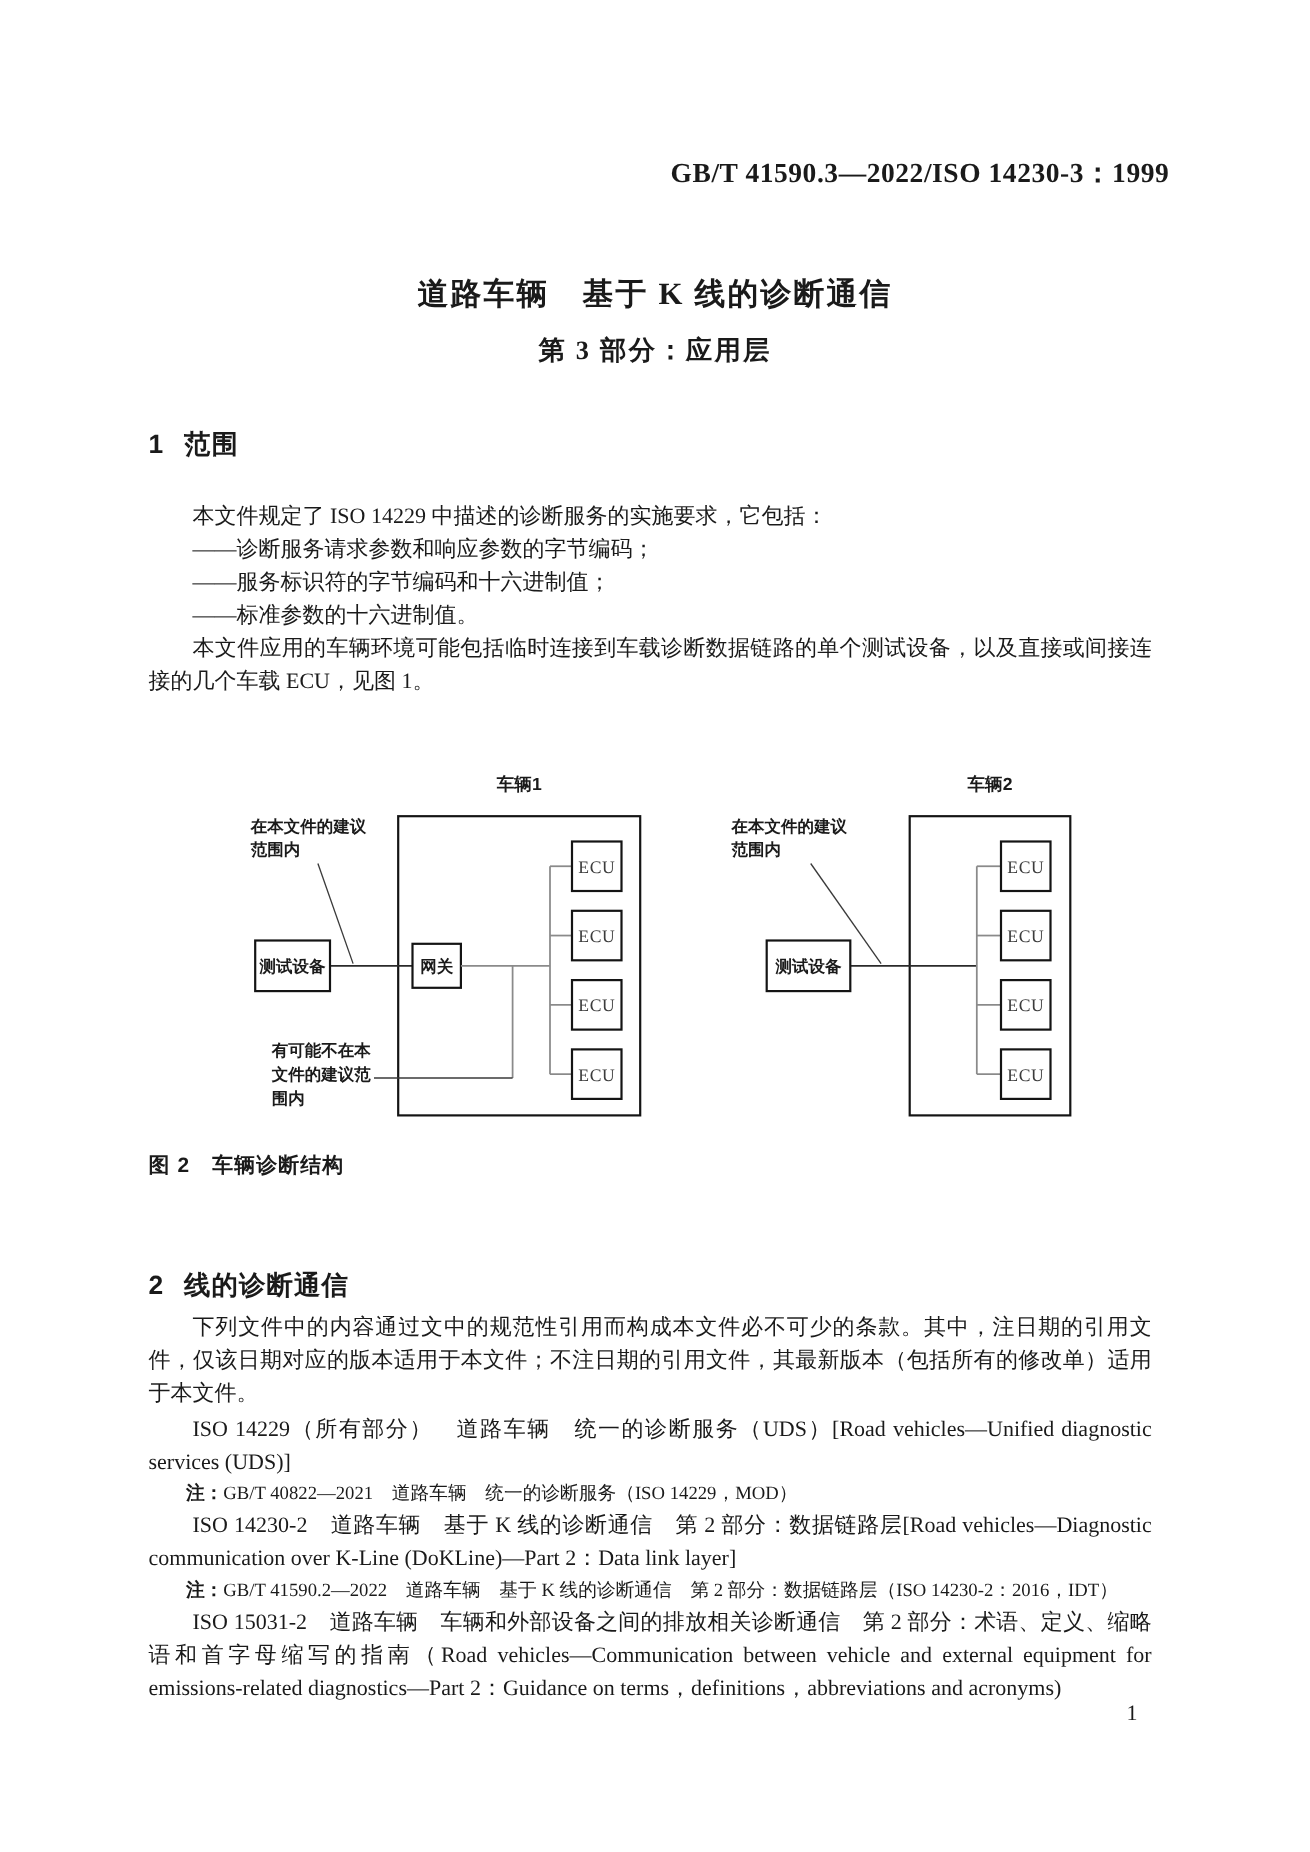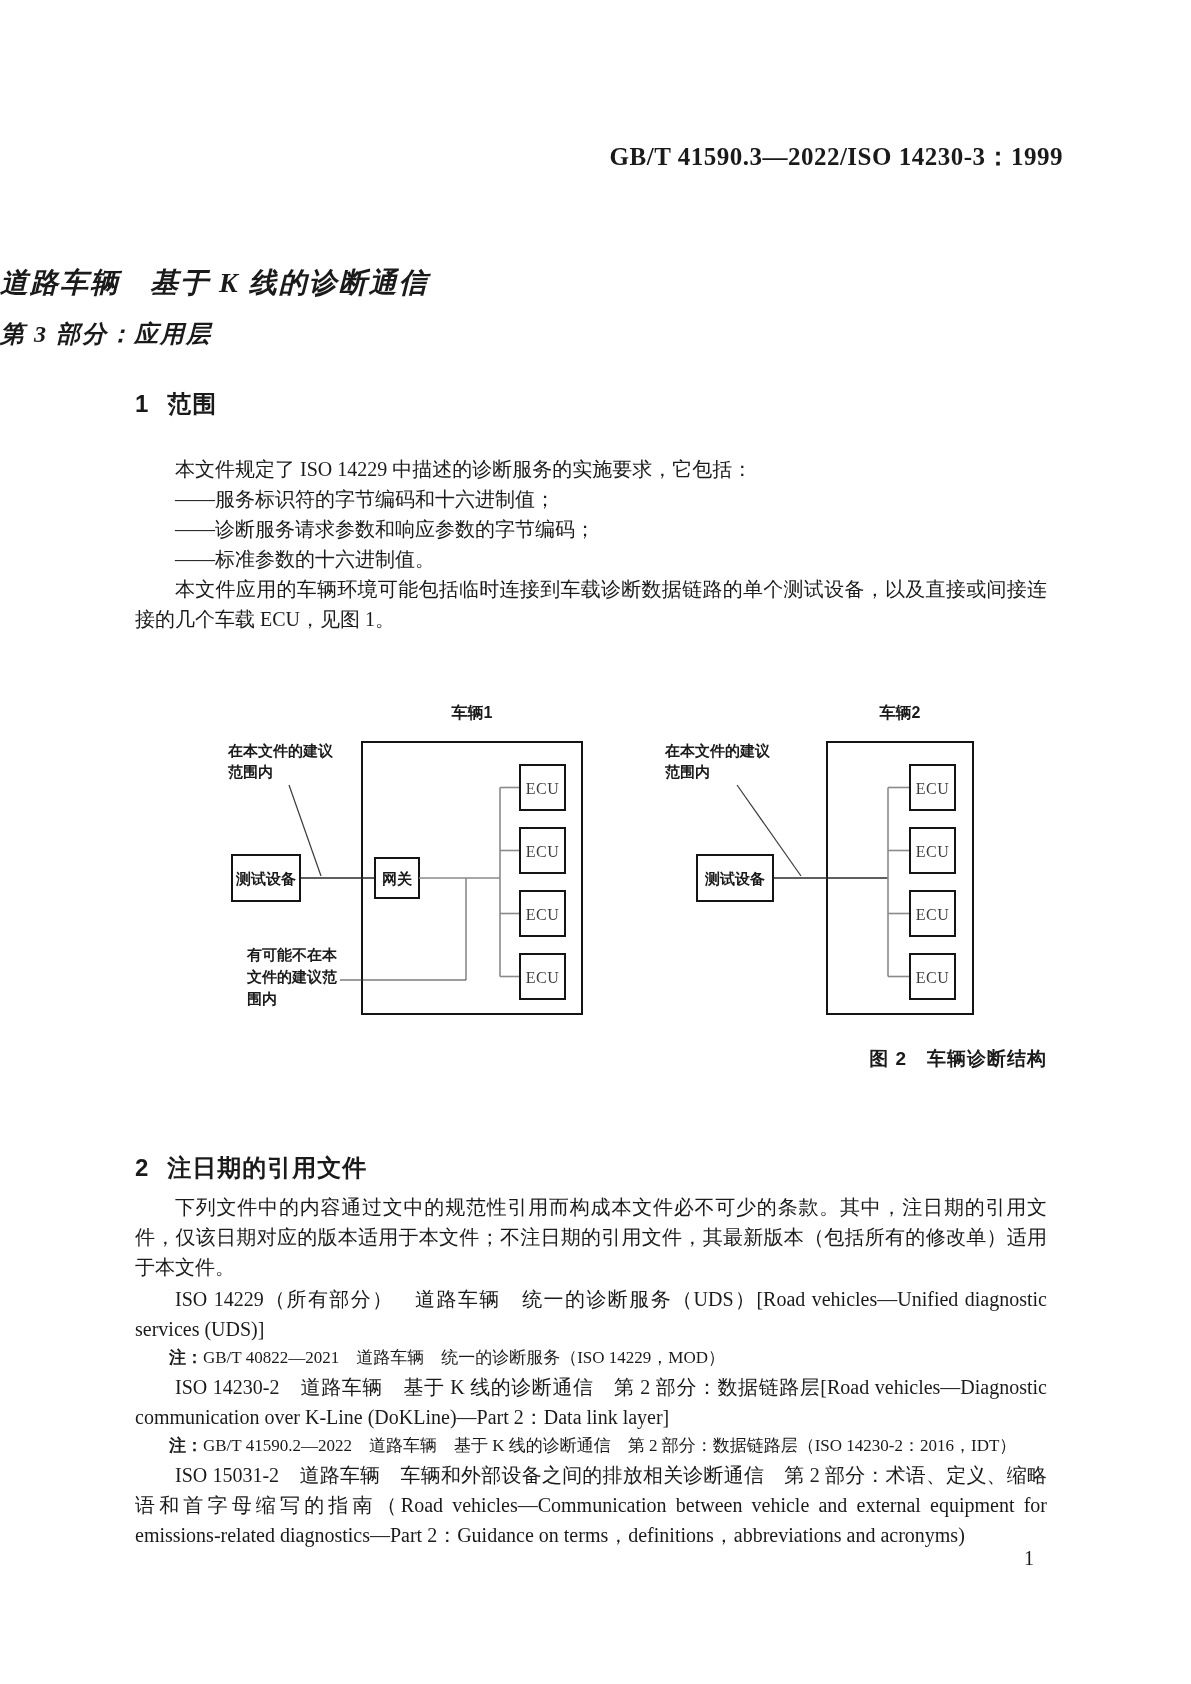--- a/index.html
+++ b/index.html
@@ -7,34 +7,34 @@
     width:1191px;height:1684px;background:#ffffff;position:relative;
     font-family:"Liberation Serif","DejaVu Serif",serif;color:#1a1a1a;
     -webkit-font-smoothing:antialiased;
   }
   .sans{font-family:"Liberation Sans","DejaVu Sans",sans-serif;}
 
   .doc-number{
     position:absolute;top:140px;right:128px;
     font-weight:bold;font-size:25px;letter-spacing:.5px;white-space:nowrap;
   }
-  .title-block{position:absolute;top:264px;left:0;width:100%;font-style:italic;}
+  .title-block{position:absolute;top:248px;left:0;width:100%;text-align:center;}
   .title-line1{font-weight:bold;font-size:28px;letter-spacing:2px;}
   .title-line2{font-weight:bold;font-size:24px;letter-spacing:2px;margin-top:16px;}
 
   .h-sec{position:absolute;left:135px;font-weight:bold;font-size:24px;letter-spacing:1px;}
   .h-sec .sec-no{margin-right:18px;}
 
   .body-block{position:absolute;left:135px;width:912px;font-size:20px;line-height:30px;text-align:justify;}
   .body-block p{margin:0;}
   .ind{text-indent:2em;}
 
   .fig-svg{position:absolute;left:0;top:690px;}
   .fig-caption{
-    position:absolute;top:1046px;left:135px;width:912px;text-align:right;
+    position:absolute;top:1046px;left:135px;width:912px;text-align:left;
     font-weight:bold;font-size:19px;letter-spacing:1px;
   }
   svg text{fill:#1a1a1a;}
   .svg-label{font-family:"Liberation Sans","DejaVu Sans",sans-serif;font-weight:bold;font-size:15px;}
   .svg-vlabel{font-family:"Liberation Sans","DejaVu Sans",sans-serif;font-weight:bold;font-size:16px;}
   .svg-ecu{font-family:"Liberation Serif","DejaVu Serif",serif;font-size:16px;fill:#3c3c3c;letter-spacing:.5px;}
   .box{fill:#ffffff;stroke:#141414;stroke-width:2;}
   .wire-dark{stroke:#2a2a2a;stroke-width:1.6;}
   .wire-gray{stroke:#8a8a8a;stroke-width:1.6;}
   .wire-thin{stroke:#3a3a3a;stroke-width:1.2;}
@@ -54,22 +54,22 @@
   <div class="title-line1">道路车辆　基于 K 线的诊断通信</div>
   <div class="title-line2">第 3 部分：应用层</div>
 </div>
 
 <div class="h-sec sans" style="top:388px;">
   <span class="sec-no">1</span><span>范围</span>
 </div>
 
 <div class="body-block" style="top:454px;">
   <p class="ind">本文件规定了 ISO 14229 中描述的诊断服务的实施要求，它包括：</p>
+  <p class="ind">——诊断服务请求参数和响应参数的字节编码；</p>
   <p class="ind">——服务标识符的字节编码和十六进制值；</p>
-  <p class="ind">——诊断服务请求参数和响应参数的字节编码；</p>
   <p class="ind">——标准参数的十六进制值。</p>
   <p class="ind">本文件应用的车辆环境可能包括临时连接到车载诊断数据链路的单个测试设备，以及直接或间接连接的几个车载 ECU，见图 1。</p>
 </div>
 
 <svg class="fig-svg" width="1191" height="360" viewBox="0 0 1191 360">
 
   <g>
     <text class="svg-vlabel" x="472" y="28" text-anchor="middle">车辆1</text>
     <rect class="box" x="362" y="52" width="220" height="272"></rect>
 
@@ -131,21 +131,21 @@
     <rect class="box" x="910" y="201" width="45" height="45"></rect>
     <text class="svg-ecu" x="932.5" y="229.5" text-anchor="middle">ECU</text>
     <rect class="box" x="910" y="264" width="45" height="45"></rect>
     <text class="svg-ecu" x="932.5" y="292.5" text-anchor="middle">ECU</text>
   </g>
 </svg>
 
 <div class="fig-caption sans">图 2　车辆诊断结构</div>
 
 <div class="h-sec sans" style="top:1152px;">
-  <span class="sec-no">2</span><span>注日期的引用文件</span>
+  <span class="sec-no">2</span><span>线的诊断通信</span>
 </div>
 
 <div class="body-block" style="top:1192px;">
   <p class="ind">下列文件中的内容通过文中的规范性引用而构成本文件必不可少的条款。其中，注日期的引用文件，仅该日期对应的版本适用于本文件；不注日期的引用文件，其最新版本（包括所有的修改单）适用于本文件。</p>
 </div>
 
 <div class="body-block" style="top:1284px;">
   <p class="ind ref-item">ISO 14229（所有部分）　道路车辆　统一的诊断服务（UDS）[Road vehicles—Unified diagnostic services (UDS)]</p>
   <p class="ref-note"><span class="note-label">注：</span><span>GB/T 40822—2021　道路车辆　统一的诊断服务（ISO 14229，MOD）</span></p>
   <p class="ind ref-item">ISO 14230-2　道路车辆　基于 K 线的诊断通信　第 2 部分：数据链路层[Road vehicles—Diagnostic communication over K-Line (DoKLine)—Part 2：Data link layer]</p>

